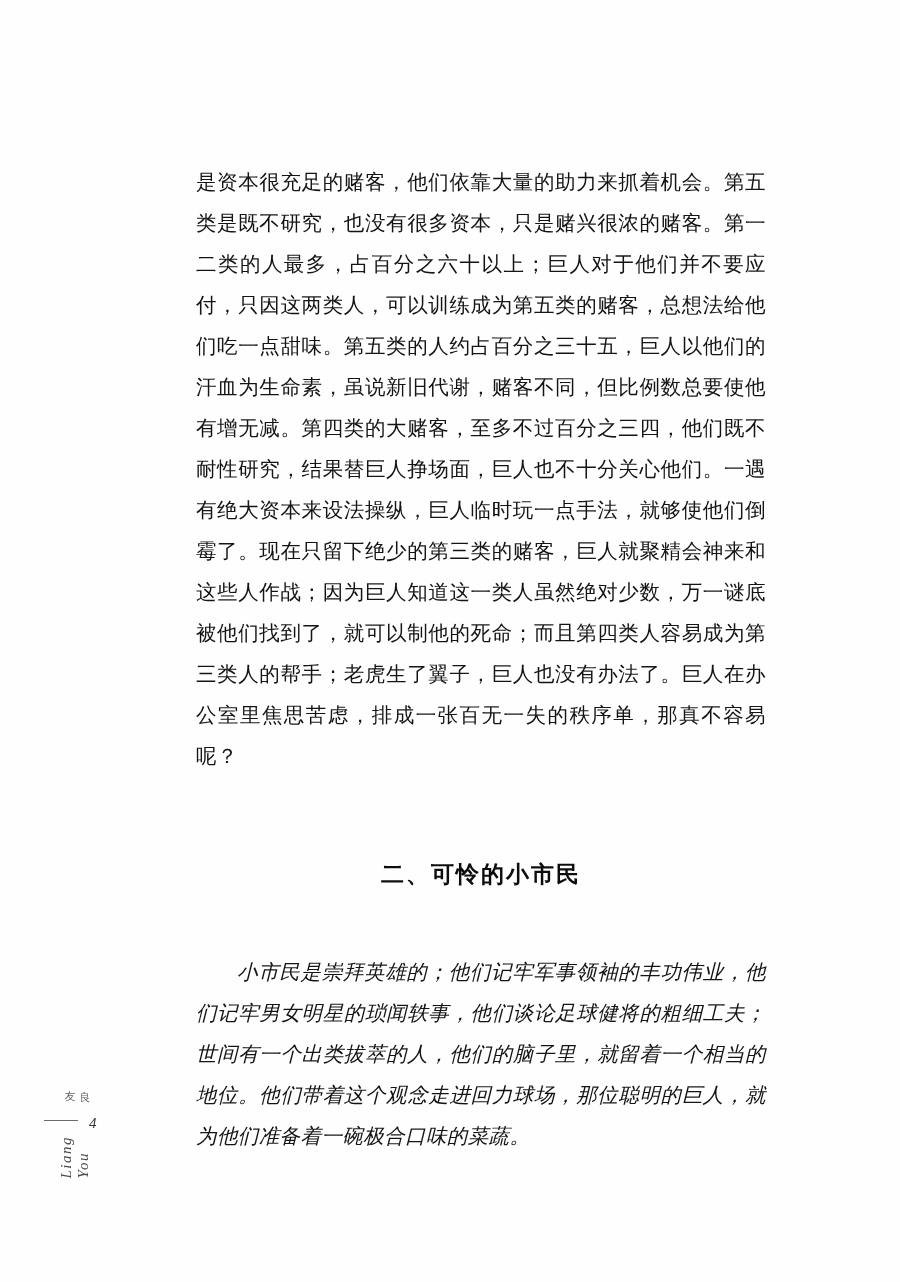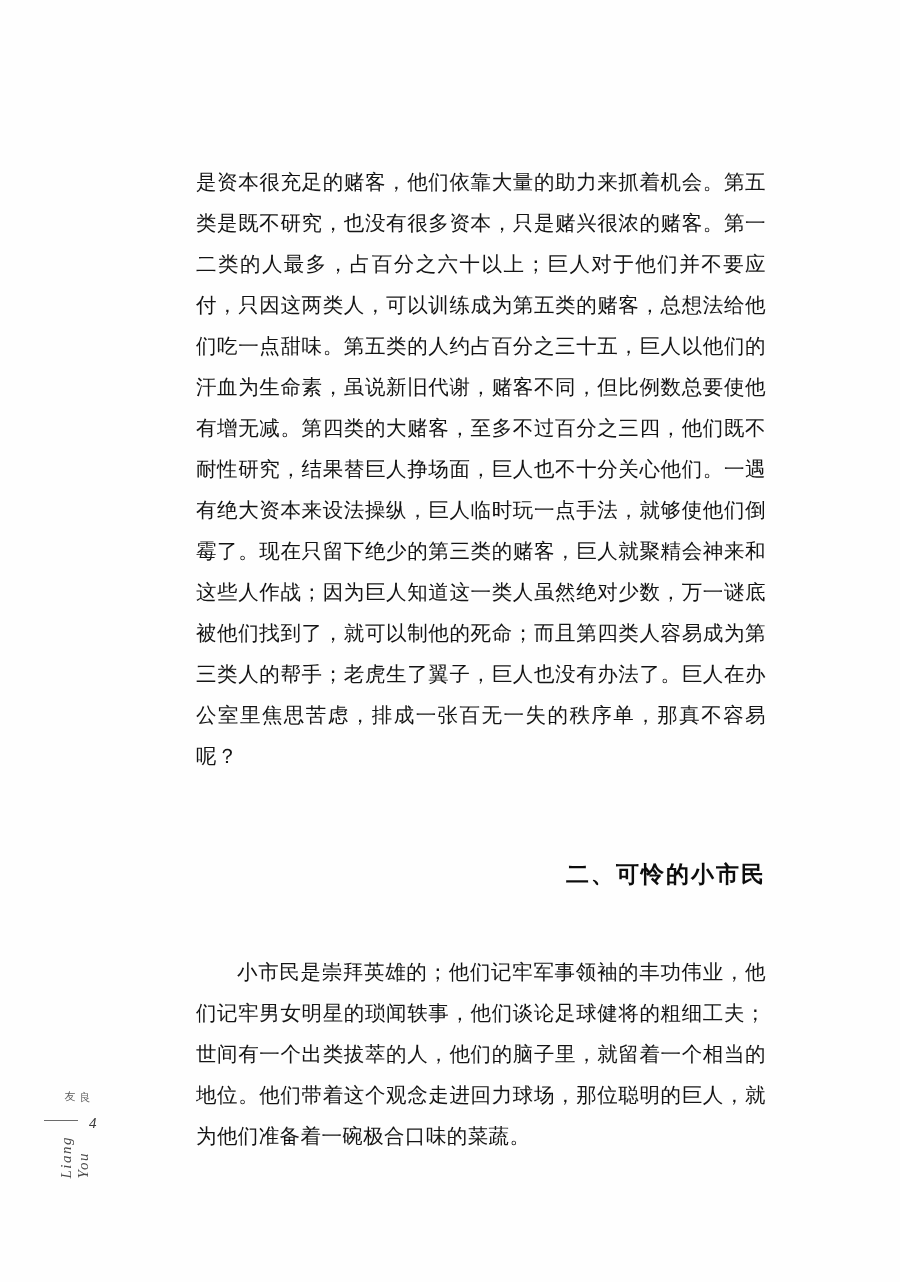--- a/index.html
+++ b/index.html
@@ -82,29 +82,30 @@
     margin: 0;
     font-size: 20.5px;
     line-height: 41px;
     text-align: justify;
     text-justify: inter-character;
     letter-spacing: 0.4px;
     color: #141414;
   }
   p.body-text.indent {
     text-indent: 2em;
+    font-style: italic;
   }
 
   .section-heading {
     margin: 0;
     font-family: "Liberation Sans", "DejaVu Sans", sans-serif;
     font-weight: bold;
     font-size: 23px;
     letter-spacing: 2px;
-    text-align: right;
+    text-align: center;
     color: #0d0d0d;
   }
 
   .gap-before-heading { height: 82px; }
   .gap-after-heading { height: 62px; }
 </style>
 </head>
 <body>
 
 <div class="page">

